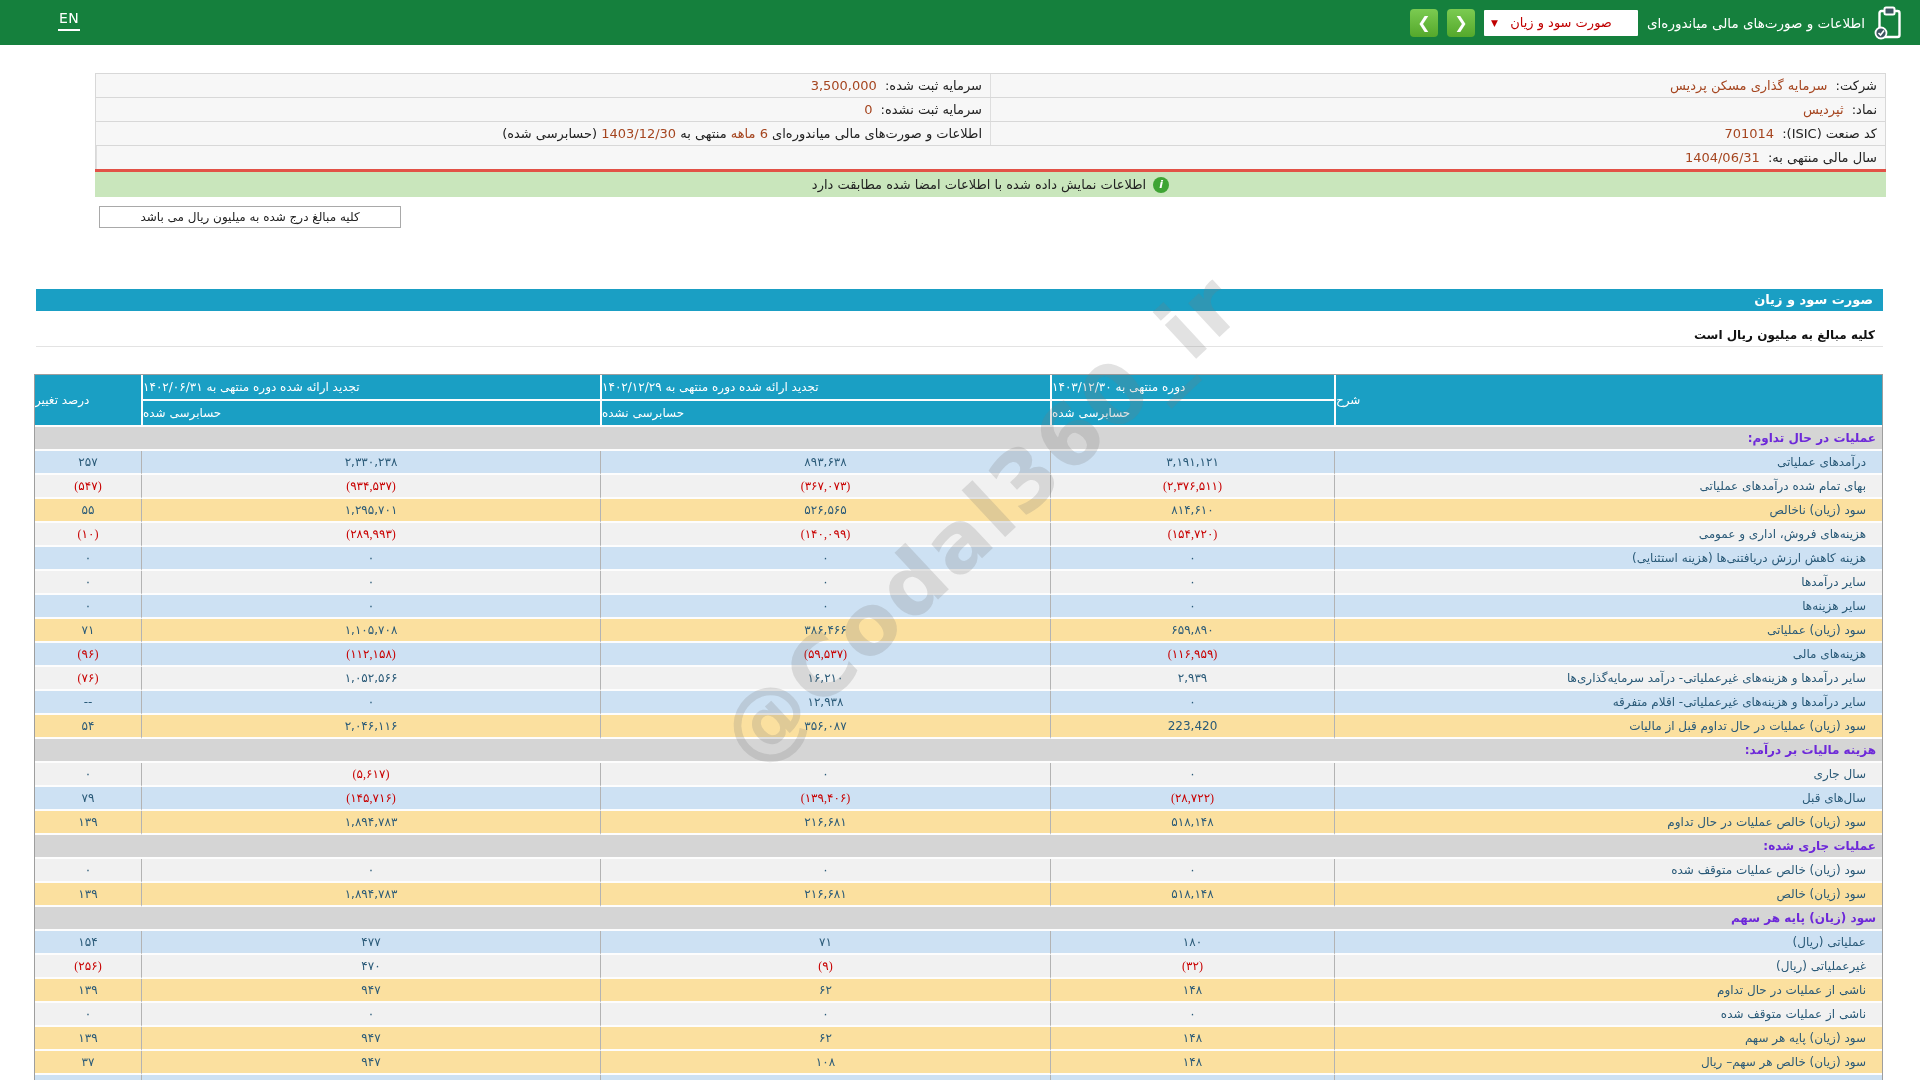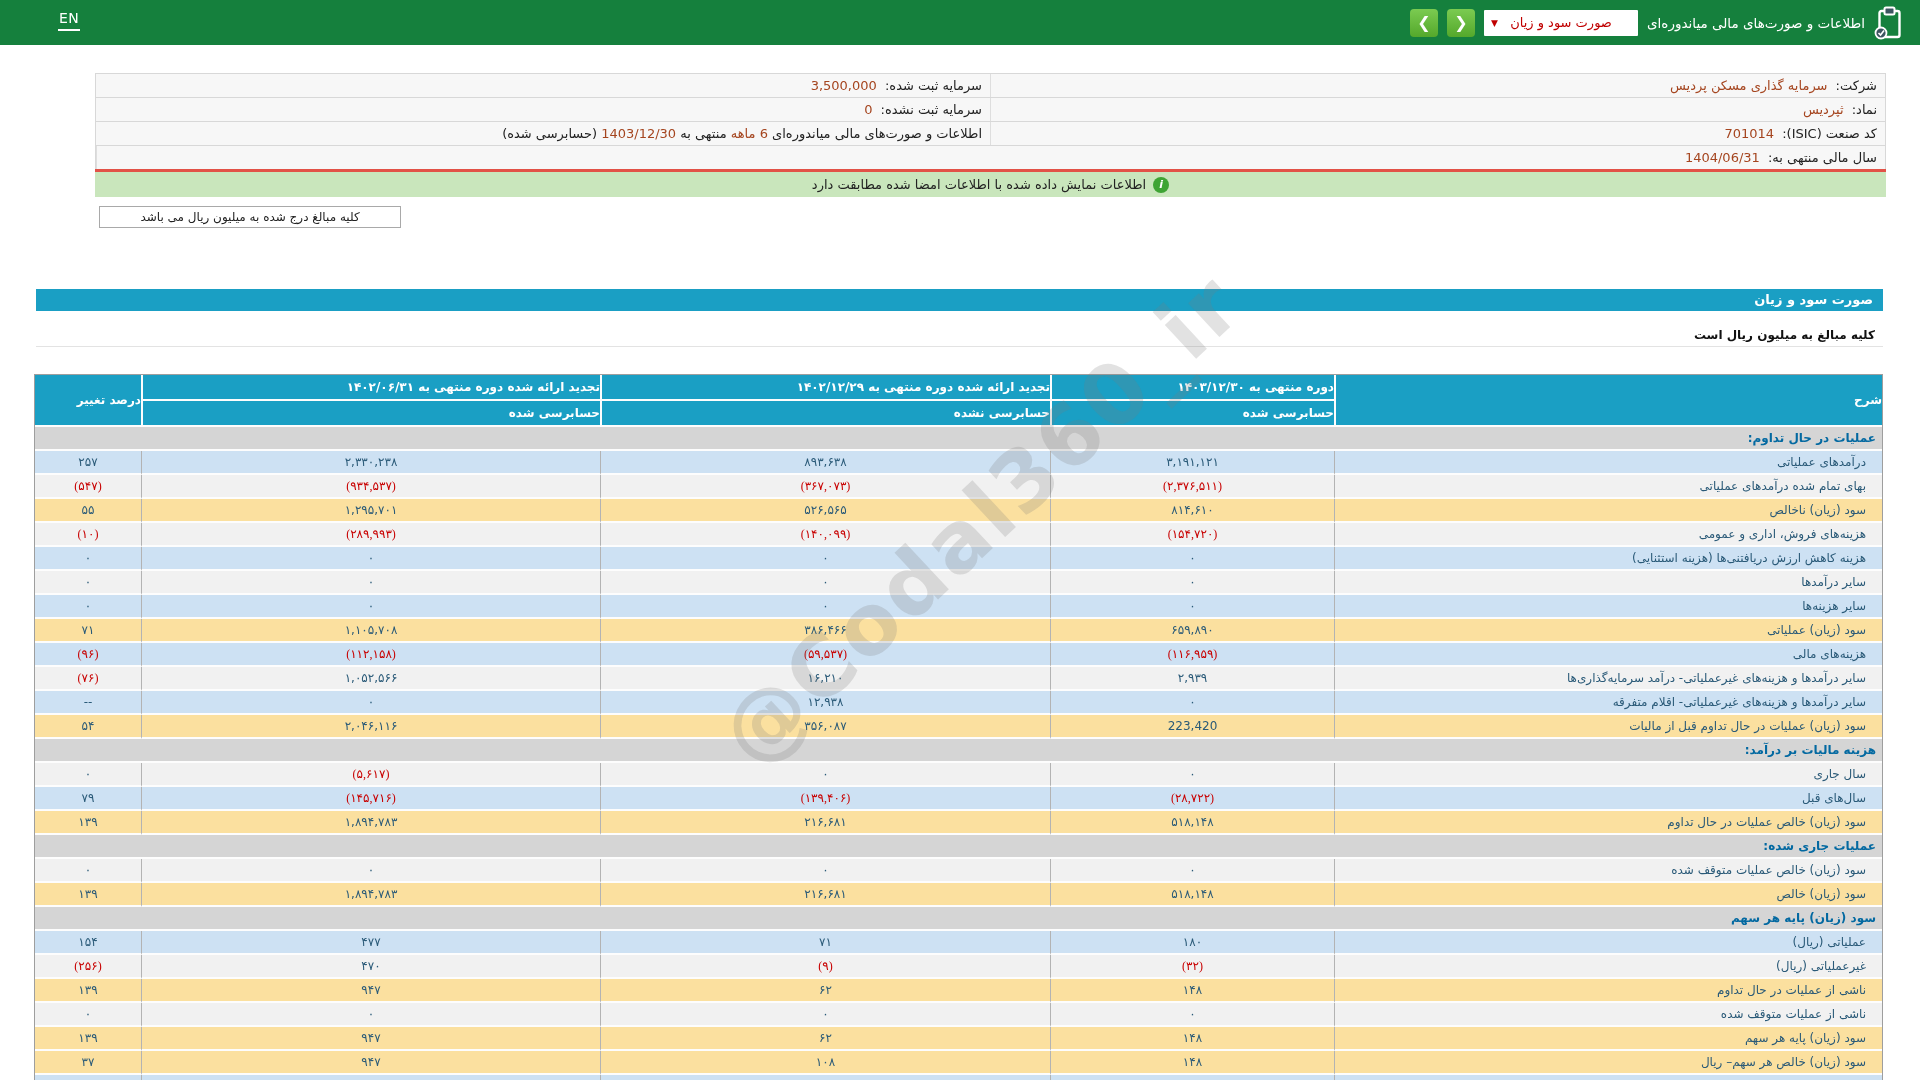--- a/index.html
+++ b/index.html
@@ -40,29 +40,29 @@
   .section-title{position:absolute;top:289px;right:37px;left:36px;height:22px;background:#1A9FC4;color:#fff;
                  font-weight:bold;font-size:13px;line-height:22px;padding-right:10px;box-sizing:border-box;}
   .section-sub{position:absolute;top:311px;right:37px;left:36px;height:24px;background:#fff;
                border-bottom:1px solid #E3E3E3;font-size:12px;font-weight:bold;color:#111;
                line-height:25px;padding-right:8px;box-sizing:border-box;margin-top:12px;}
 
   
   .tbl-wrap{position:absolute;top:374px;right:37px;left:36px;}
   table{width:100%;border-collapse:separate;border-spacing:0;table-layout:fixed;direction:rtl;
         border:1px solid #9E9E9E;}
-  th{background:#1A9FC4;color:#fff;font-size:12px;font-weight:bold;height:24px;
-     border-left:2px solid #FDFDFD;border-bottom:2px solid #FDFDFD;padding:0;text-align:right;overflow:hidden;white-space:nowrap;}
+  th{background:#1A9FC4;color:#fff;font-size:12px;font-weight:normal;height:24px;
+     border-left:2px solid #FDFDFD;border-bottom:2px solid #FDFDFD;padding:0;text-align:left;overflow:hidden;white-space:nowrap;}
   th.no-bl{border-left:none;}
   td{height:22px;border-bottom:2px solid #FDFDFD;border-left:1px solid #B3B3B3;font-size:12px;
      color:#2A5A78;padding:0;overflow:hidden;white-space:nowrap;}
   td:last-child{border-left:none;}
   td.lbl{text-align:right;padding:0 16px;}
   td.val{text-align:center;direction:ltr;}
-  tr.sec td{background:#D5D5D5;font-weight:bold;color:#0369a1;text-align:right;padding:0 6px;}
+  tr.sec td{background:#D5D5D5;font-weight:bold;color:#6d28d9;text-align:right;padding:0 6px;}
   tr.blue td{background:#CDE1F3;}
   tr.grey td{background:#F1F1F1;}
   tr.yellow td{background:#FBE09F;} .neg{color:#C80000;font-family:Liberation Serif, serif;}
 
   .watermark{position:absolute;left:735px;top:700px;transform:rotate(-43deg);transform-origin:left center;
              font-size:84px;font-weight:bold;color:rgba(125,125,125,0.22);letter-spacing:3px;direction:ltr;
              pointer-events:none;z-index:6;white-space:nowrap;}
 </style>
 </head>
 <body>

